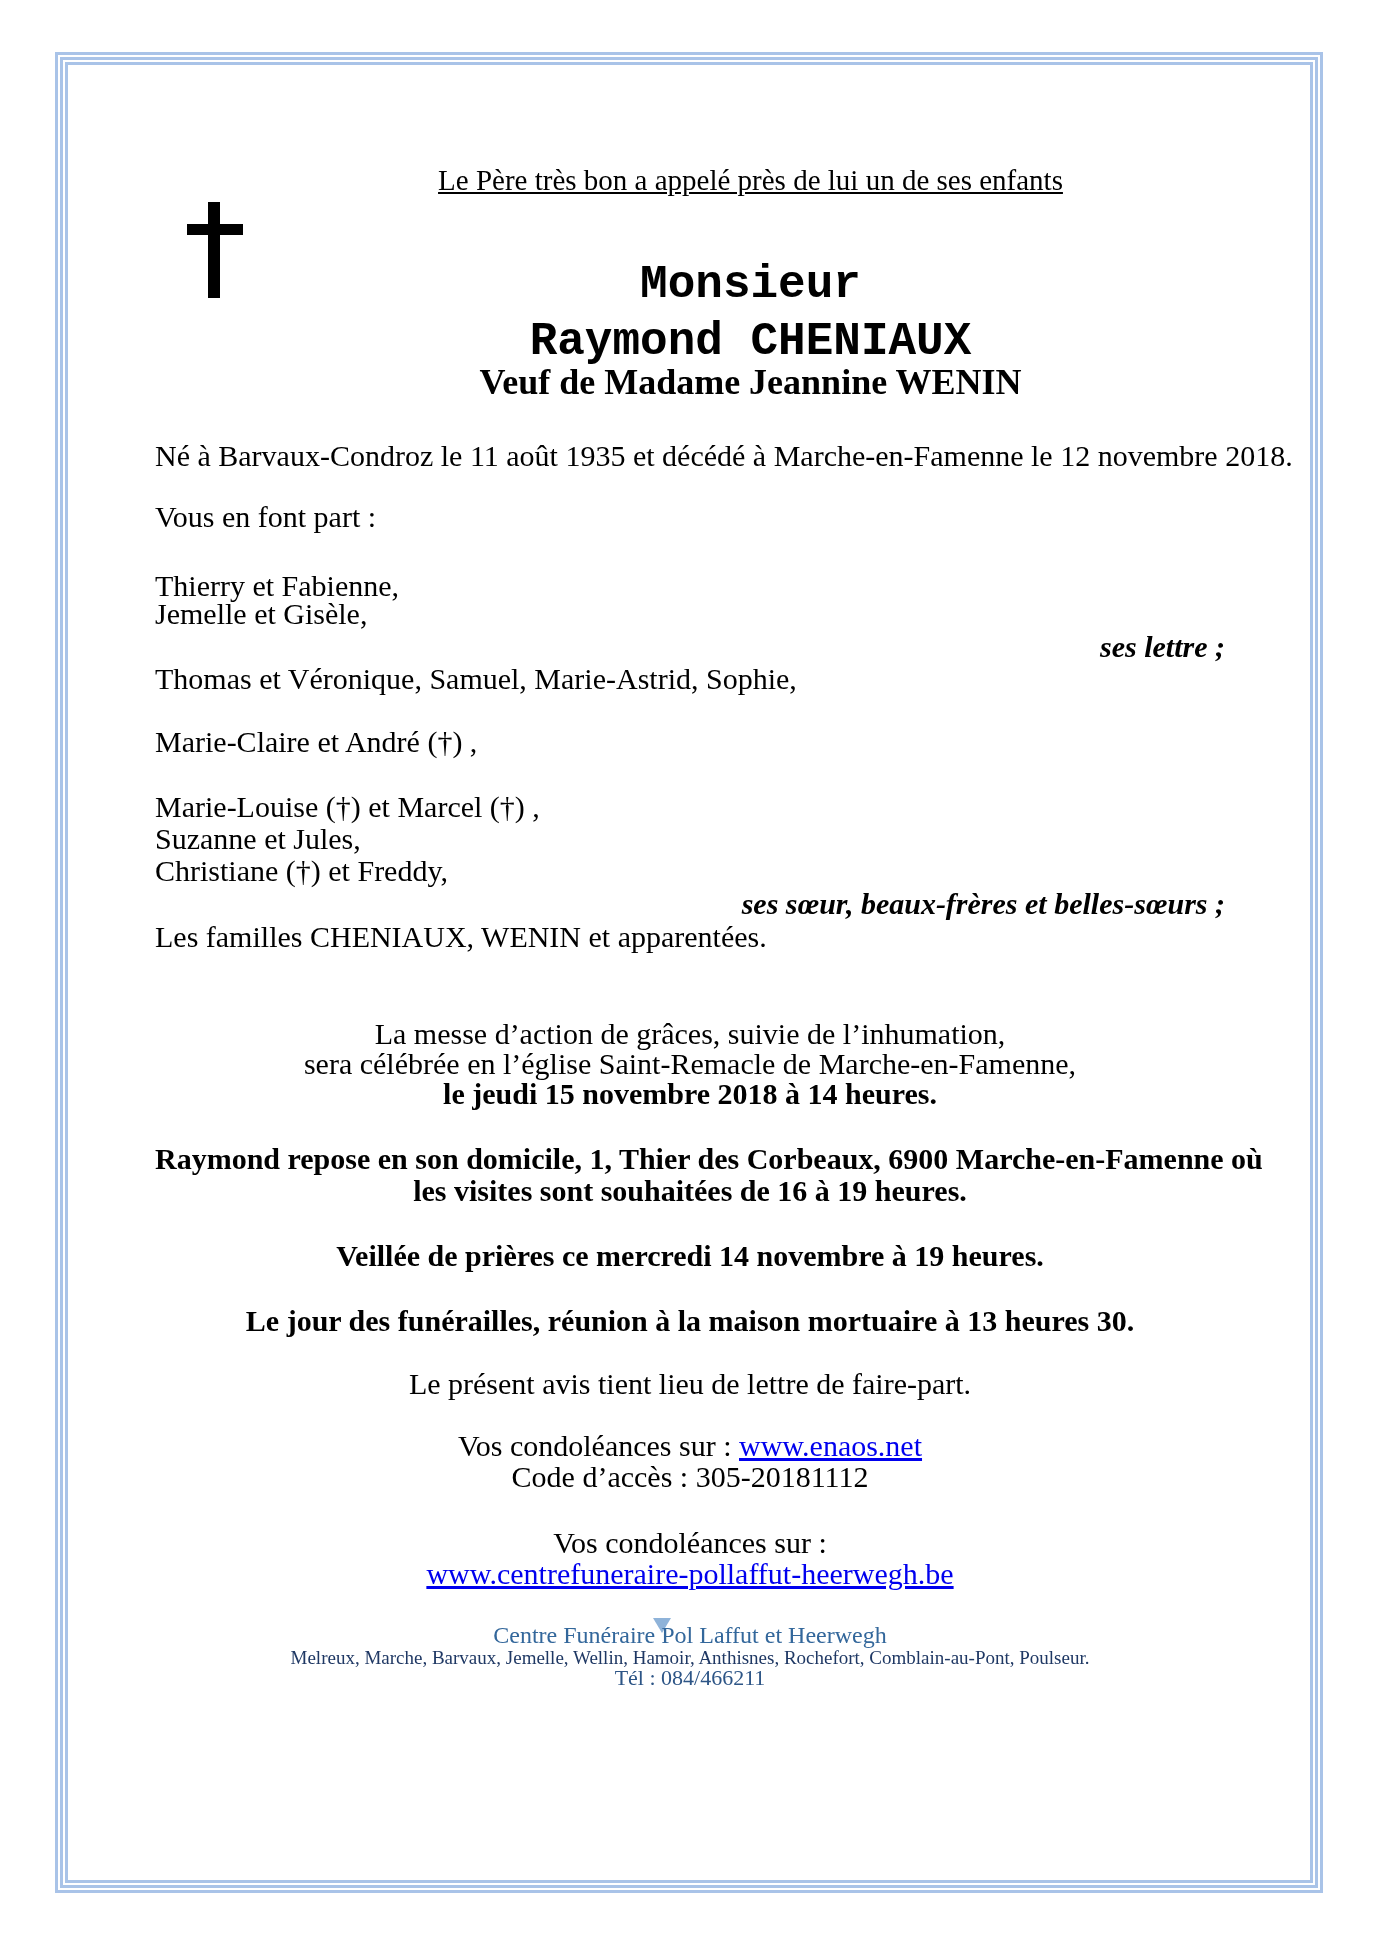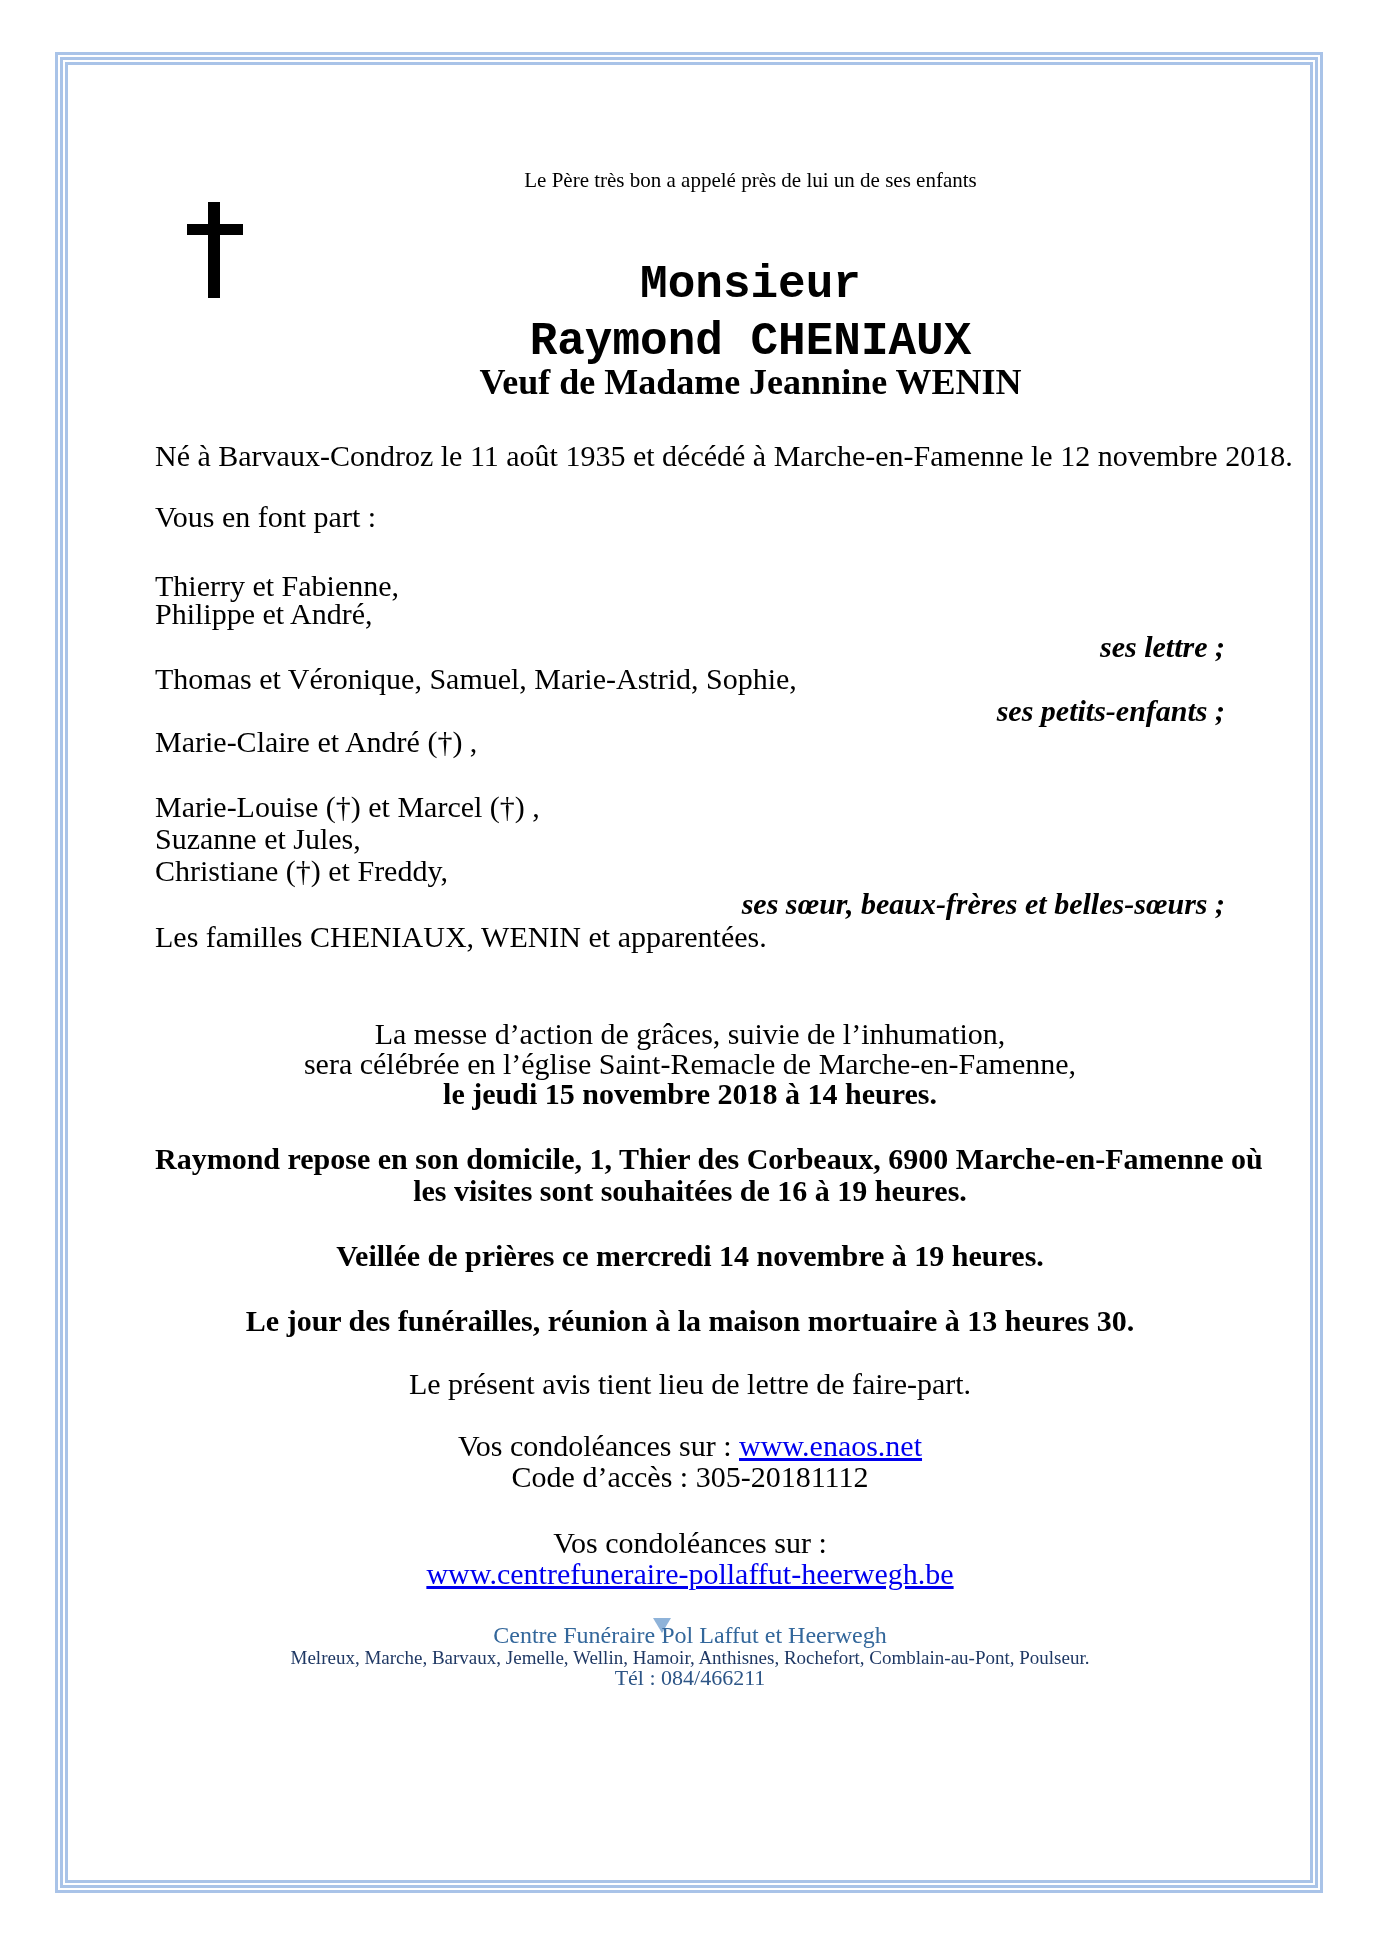--- a/index.html
+++ b/index.html
@@ -26,21 +26,21 @@
   .cross-h{position:absolute;left:187px;top:224px;width:56px;height:11px;background:#000;}
   
   .ln{position:absolute;left:155px;width:1070px;font-size:30px;line-height:33px;white-space:nowrap;}
   .hdr{left:277px;width:947px;text-align:center;}
   .center{text-align:center;}
   .right{text-align:right;}
   .b{font-weight:bold;}
   .bi{font-weight:bold;font-style:italic;}
   .title{font-size:46px;line-height:50px;font-weight:bold;font-family:Liberation Mono, monospace;}
   .sub{font-size:36px;line-height:35px;font-weight:bold;}
-  .ep{font-size:21px;line-height:32px;}
+  .ep{font-size:29px;line-height:32px;text-decoration:underline;}
   a.link{color:var(--link-blue);text-decoration:underline;cursor:pointer;}
   .f1{font-size:24px;line-height:26px;color:var(--footer-name);}
   .f2{font-size:19px;line-height:21px;color:var(--footer-dark);}
   .f3{font-size:22px;line-height:24px;color:var(--footer-tel);}
   .tri{position:absolute;left:653px;top:1618px;width:0;height:0;
        border-left:9px solid transparent;border-right:9px solid transparent;
        border-top:15px solid var(--triangle-blue);}
   
   .l-epitaph{top:164px}
   .l-civility{top:260px}
@@ -94,25 +94,24 @@
 
   <div class="ln hdr ep l-epitaph">Le Père très bon a appelé près de lui un de ses enfants</div>
   <div class="ln hdr title l-civility">Monsieur</div>
   <div class="ln hdr title l-name">Raymond CHENIAUX</div>
   <div class="ln hdr sub l-widower">Veuf de Madame Jeannine WENIN</div>
 
   <div class="ln l-born">Né à Barvaux-Condroz le 11 août 1935 et décédé à Marche-en-Famenne le 12 novembre 2018.</div>
   <div class="ln l-part">Vous en font part :</div>
 
   <div class="ln l-child0">Thierry et Fabienne,</div>
-  <div class="ln l-child1">Philippe et André,</div>
+  <div class="ln l-child1">Jemelle et Gisèle,</div>
   <div class="ln right bi l-lblch">ses lettre ;</div>
 
   <div class="ln l-gch">Thomas et Véronique, Samuel, Marie-Astrid, Sophie,</div>
-  <div class="ln right bi l-lblg">ses petits-enfants ;</div>
 
   <div class="ln l-sib0">Marie-Claire et André (†) ,</div>
   <div class="ln l-sib2">Marie-Louise (†) et Marcel (†) ,</div>
   <div class="ln l-sib3">Suzanne et Jules,</div>
   <div class="ln l-sib4">Christiane (†) et Freddy,</div>
   <div class="ln right bi l-lbls">ses sœur, beaux-frères et belles-sœurs ;</div>
 
   <div class="ln l-fam">Les familles CHENIAUX, WENIN et apparentées.</div>
 
   <div class="ln center l-mass0">La messe d’action de grâces, suivie de l’inhumation,</div>

